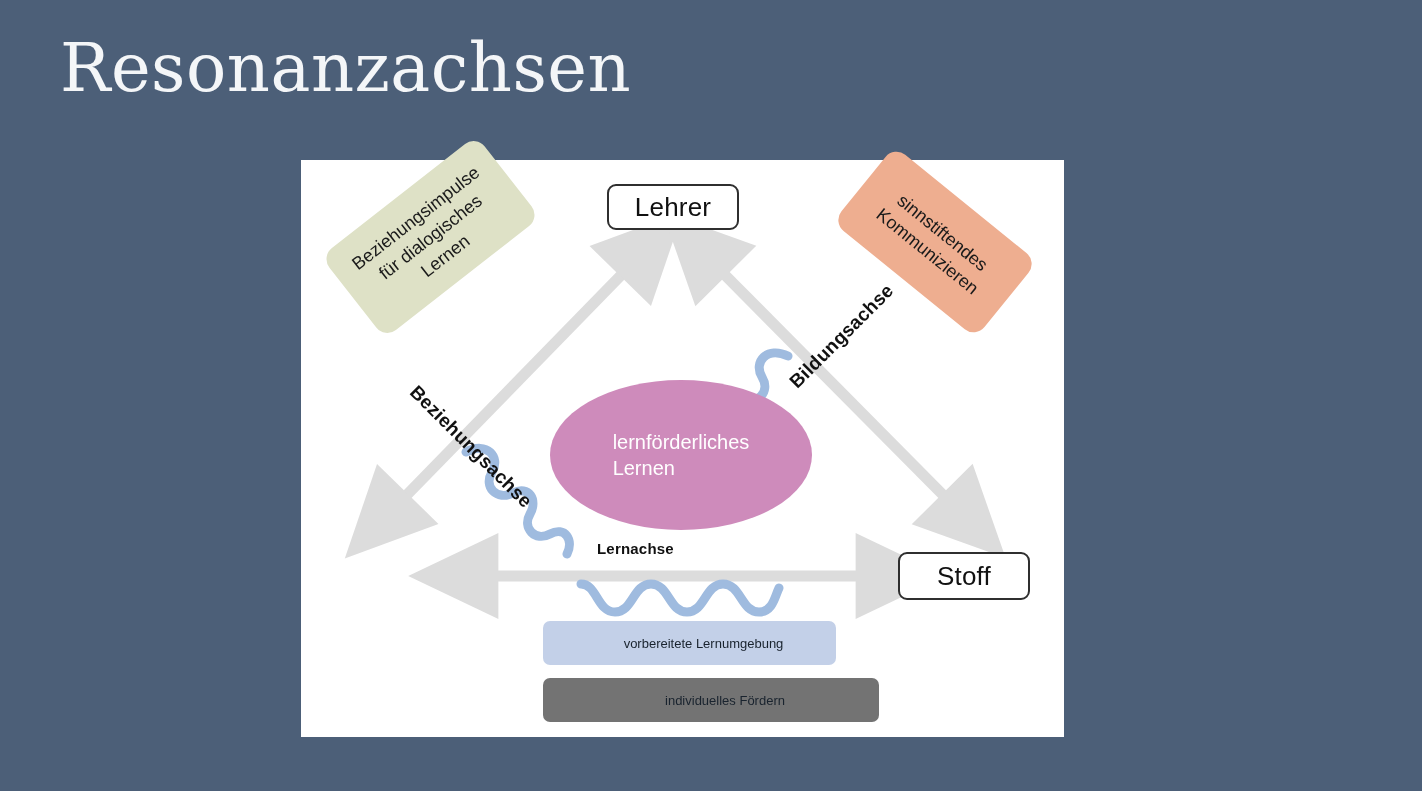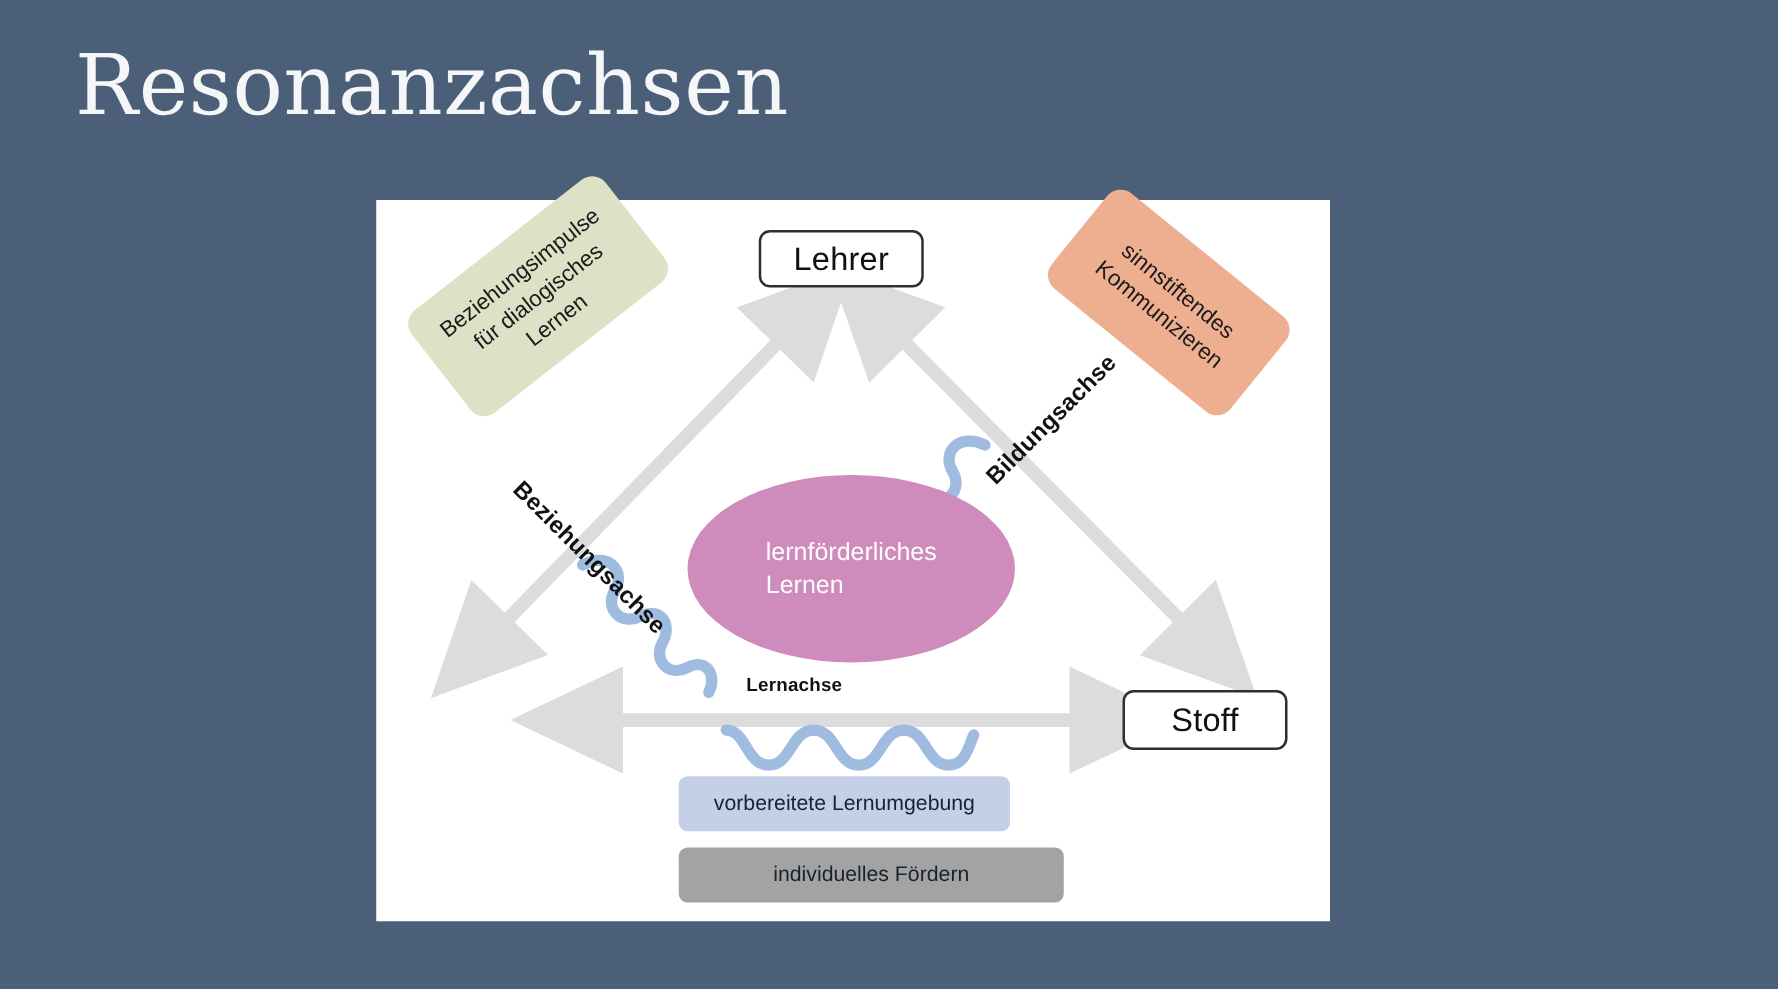--- a/index.html
+++ b/index.html
@@ -147,36 +147,37 @@
     top: 380px;
     font-size: 15px;
   }
   
   .tag-chip {
     position: absolute;
     border-radius: 7px;
     display: flex;
     align-items: center;
     justify-content: center;
-    font-size: 17px;
+    font-size: 13px;
     color: #19232e;
+    padding-left: 28px;
   }
   #chip-lernumgebung {
     left: 242px;
     top: 461px;
     width: 265px;
     height: 44px;
     background: #c3d0e8;
   }
   #chip-foerdern {
     left: 242px;
     top: 518px;
     width: 308px;
     height: 44px;
-    background: #a3a3a3;
+    background: #737373;
   }
   
   #diagram-svg {
     position: absolute;
     left: 0;
     top: 0;
     width: 763px;
     height: 577px;
     overflow: visible;
   }

